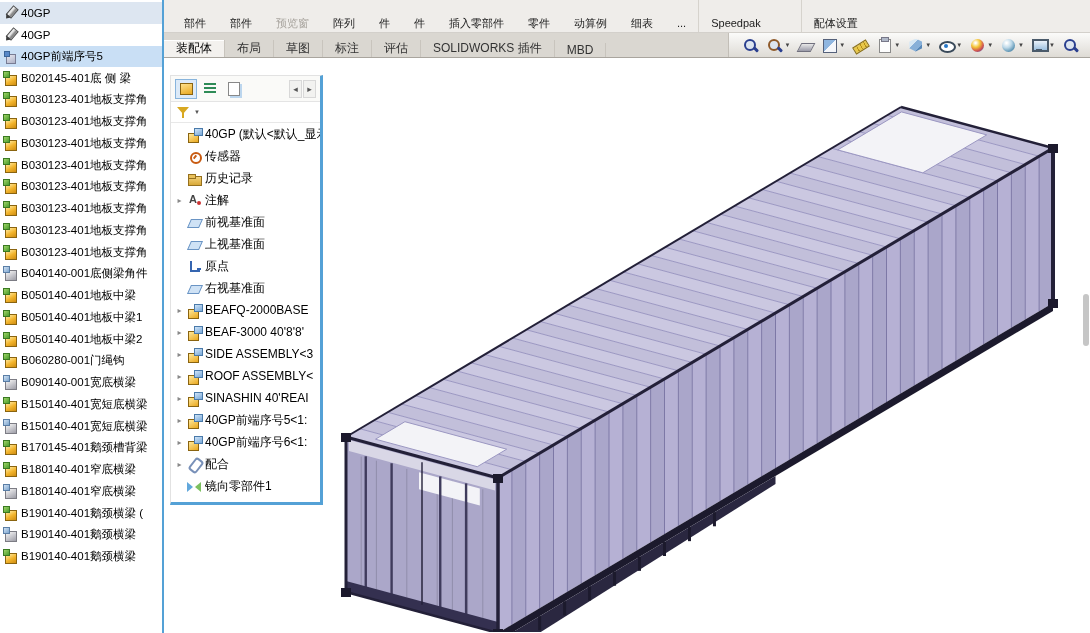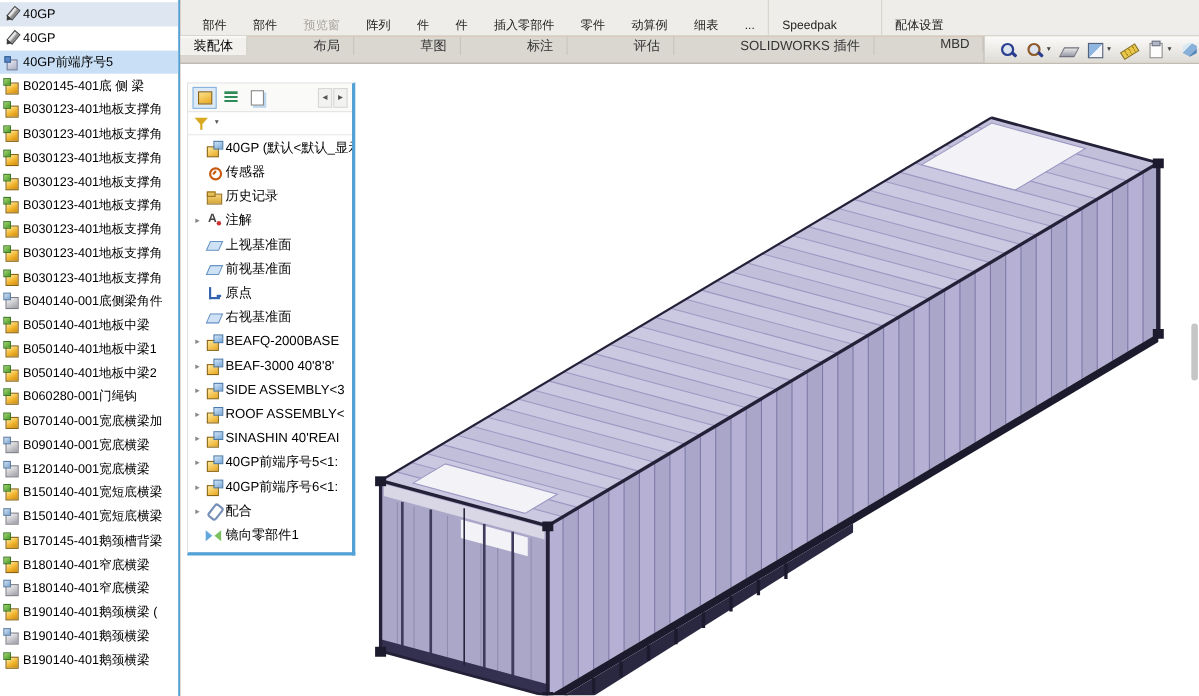--- a/index.html
+++ b/index.html
@@ -51,21 +51,21 @@
     align-items:flex-start;overflow:hidden;padding-left:8px;}
   .rb-item{display:flex;flex-direction:column;align-items:center;padding:16px 12px;cursor:default;}
   .rb-label{font-size:11px;color:#222;white-space:nowrap;line-height:13px;padding-top:1px;}
   .rb-item.disabled .rb-label{color:#a9a59f;}
   .rb-caret{font-size:6px;color:#555;margin-top:4px;line-height:6px;}
   .rb-item.gap-lg{border-left:1px solid #d6d3cd;}
   .rb-item.gap-sm{margin-left:28px;border-left:1px solid #d6d3cd;justify-content:center;}
 
   
   #tabbar{height:25px;background:#dad7d1;border-bottom:1px solid #a9a59e;display:flex;align-items:stretch;}
-  #tabs{display:flex;align-items:flex-start;gap:48px;}
+  #tabs{display:flex;align-items:flex-end;}
   .tab{padding:0 12px;display:flex;align-items:center;font-size:12px;color:#333;
     border-right:1px solid #c8c4bd;white-space:nowrap;}
   .tab.active{background:#f3f1ee;color:#000;box-shadow:inset 0 1px 0 #fff;}
   #hud{margin-left:auto;display:flex;align-items:center;gap:1px;padding:0 8px 0 10px;
     background:linear-gradient(#fbfbfa,#dedbd5);border-left:1px solid #c2beb7;}
   .hud-btn{display:flex;align-items:center;padding:0 3px;height:24px;}
   .hud{width:17px;height:17px;position:relative;display:inline-block;}
   .hud::before,.hud::after{content:"";position:absolute;}
   .hud-caret{font-size:6px;color:#444;margin-left:1px;}
   .h-zoom-fit::before,.h-zoom-area::before,.h-magnifier::before{left:2px;top:2px;width:8px;height:8px;border:2px solid #2a3f8f;border-radius:50%;background:rgba(210,225,245,.6);}
@@ -199,34 +199,26 @@
       <div class="lp-row">
         <span class="ic ic-part-y"></span>
         <span class="lp-label">B050140-401地板中梁2</span>
       </div>
 
       <div class="lp-row">
         <span class="ic ic-part-y"></span>
         <span class="lp-label">B060280-001门绳钩</span>
       </div>
 
-      <div class="lp-row">
-        <span class="ic ic-part-y"></span>
-        <span class="lp-label">B070140-001宽底横梁加</span>
-      </div>
 
       <div class="lp-row">
         <span class="ic ic-part-g"></span>
         <span class="lp-label">B090140-001宽底横梁</span>
       </div>
 
-      <div class="lp-row">
-        <span class="ic ic-part-g"></span>
-        <span class="lp-label">B120140-001宽底横梁</span>
-      </div>
 
       <div class="lp-row">
         <span class="ic ic-part-y"></span>
         <span class="lp-label">B150140-401宽短底横梁</span>
       </div>
 
       <div class="lp-row">
         <span class="ic ic-part-g"></span>
         <span class="lp-label">B150140-401宽短底横梁</span>
       </div>
@@ -669,27 +661,27 @@
 
             <div class="ft-row">
               <span class="tw show">▸</span>
               <span class="ic ic-annot"></span>
               <span class="ft-label">注解</span>
             </div>
 
             <div class="ft-row">
               <span class="tw">▸</span>
               <span class="ic ic-plane"></span>
-              <span class="ft-label">上视基准面</span>
+              <span class="ft-label">前视基准面</span>
             </div>
 
             <div class="ft-row">
               <span class="tw">▸</span>
               <span class="ic ic-plane"></span>
-              <span class="ft-label">前视基准面</span>
+              <span class="ft-label">上视基准面</span>
             </div>
 
             <div class="ft-row">
               <span class="tw">▸</span>
               <span class="ic ic-origin"></span>
               <span class="ft-label">原点</span>
             </div>
 
             <div class="ft-row">
               <span class="tw">▸</span>

